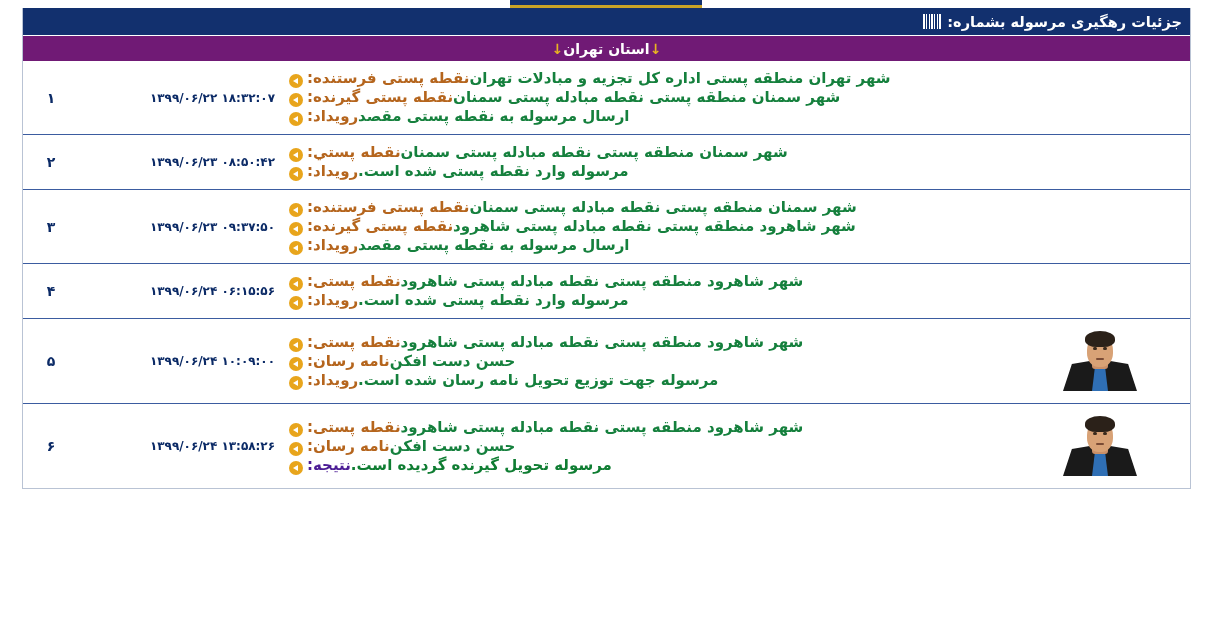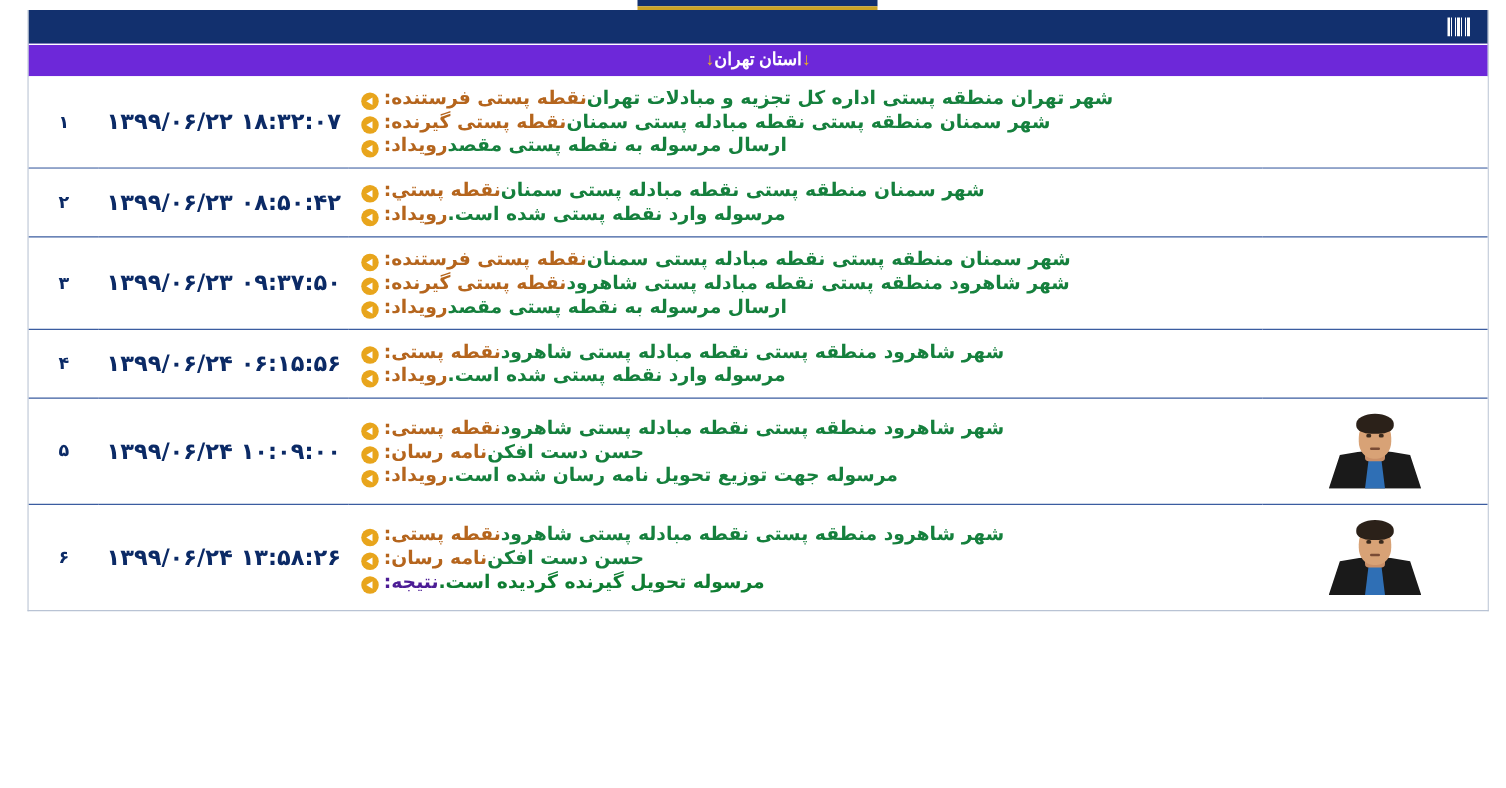--- a/index.html
+++ b/index.html
@@ -69,29 +69,28 @@
     margin-right: 6px;
     background: repeating-linear-gradient(to right,
       #fff 0 2px, #12306e 2px 3px, #fff 3px 4px, #12306e 4px 6px,
       #fff 6px 7px, #12306e 7px 8px);
     order: 3;
   }
   .title-bar .title-text { order: 1; }
   .title-bar .title-number { order: 2; margin-right: 8px; margin-left: 10px; font-weight: bold; }
 
   .province-bar {
-    background: #6d28d9;
+    background: #701a75;
     color: #ffffff;
     height: 26px;
     line-height: 26px;
     text-align: center;
     font-size: 14px;
     font-weight: bold;
     border-top: 1px solid #ffffff;
-    font-family: Liberation Serif, serif;
   }
   .province-bar .arrow { color: #e8b422; font-weight: bold; }
 
   table.events {
     width: 100%;
     border-collapse: collapse;
     background: #ffffff;
   }
   table.events td {
     border-bottom: 1px solid #3b5ca0;
@@ -103,22 +102,22 @@
   td.col-num {
     width: 56px;
     text-align: center;
     font-size: 14px;
     color: #0b2a66;
     font-weight: bold;
     vertical-align: middle;
   }
   td.col-date {
     width: 200px;
-    text-align: center;
-    font-size: 18px;
+    text-align: right;
+    font-size: 12px;
     color: #0b2a66;
     font-weight: bold;
     letter-spacing: 0.5px;
     vertical-align: middle;
   }
   td.col-detail {
     text-align: right;
     padding-right: 6px;
     padding-left: 10px;
   }
@@ -238,20 +237,21 @@
 <div class="page">
 
   <div class="top-strip">
     <div class="bar-dark"></div>
     <div class="bar-gold"></div>
   </div>
 
   <div class="tracking-wrap">
 
     <div class="title-bar">
+      <span class="title-text">جزئیات رهگیری مرسوله بشماره:</span>
       <span class="barcode-icon"></span>
     </div>
 
     <div id="sections-host">
         <div class="province-bar"><span class="arrow">↓</span><span>استان تهران</span><span class="arrow">↓</span></div>
         <table class="events">
           <tbody>
             <tr>
               <td class="col-photo"></td>
               <td class="col-detail">

